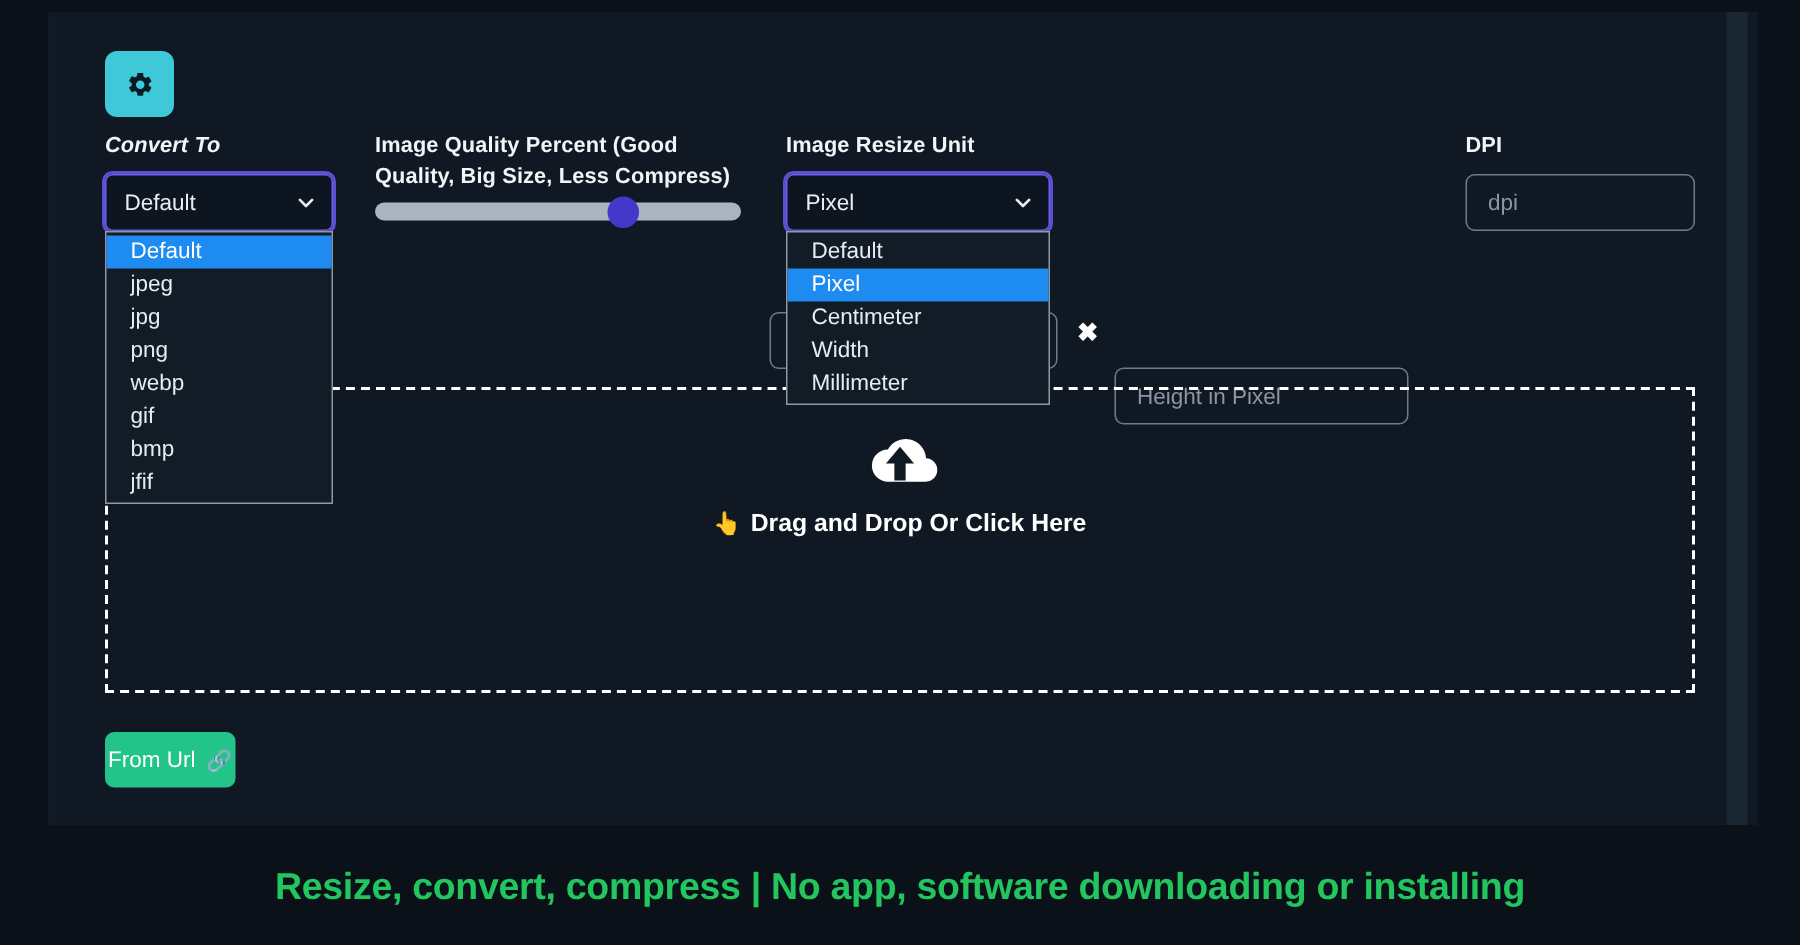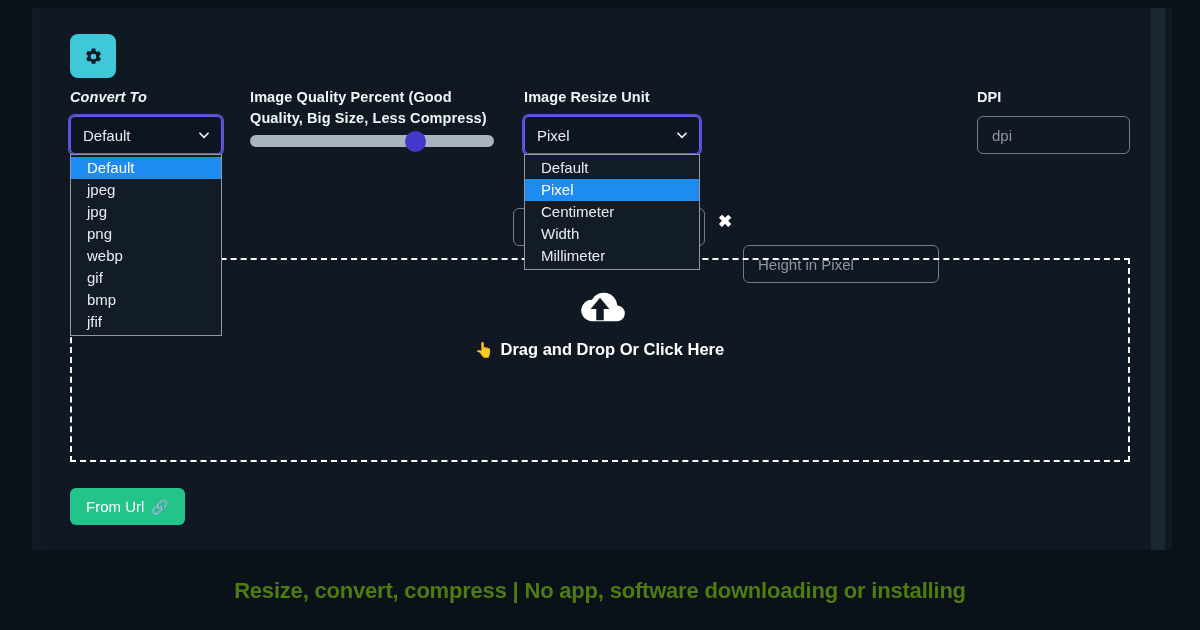--- a/index.html
+++ b/index.html
@@ -159,35 +159,35 @@
   .from-url {
     position: absolute;
     left: 70px; top: 488px;
     height: 37px;
     background: #22c48a;
     border: none;
     border-radius: 6px;
     color: #ffffff;
     font-size: 15px;
     font-family: "Liberation Sans", sans-serif;
-    padding: 0 16px;
+    padding: 0 2px;
     display: flex; align-items: center; gap: 7px;
     cursor: pointer;
   }
   .link-icon { font-size: 14px; }
 
   
   .caption {
     position: absolute;
     left: 0; top: 552px;
     width: 1200px; height: 78px;
     background: #0b1119;
     display: flex; align-items: center; justify-content: center;
-    color: #4d7c0f;
-    font-size: 22px;
+    color: #22c55e;
+    font-size: 25px;
     font-weight: bold;
     letter-spacing: -.2px;
     white-space: nowrap;
   }
 </style>
 </head>
 <body>
 
 <div class="screen">
 

